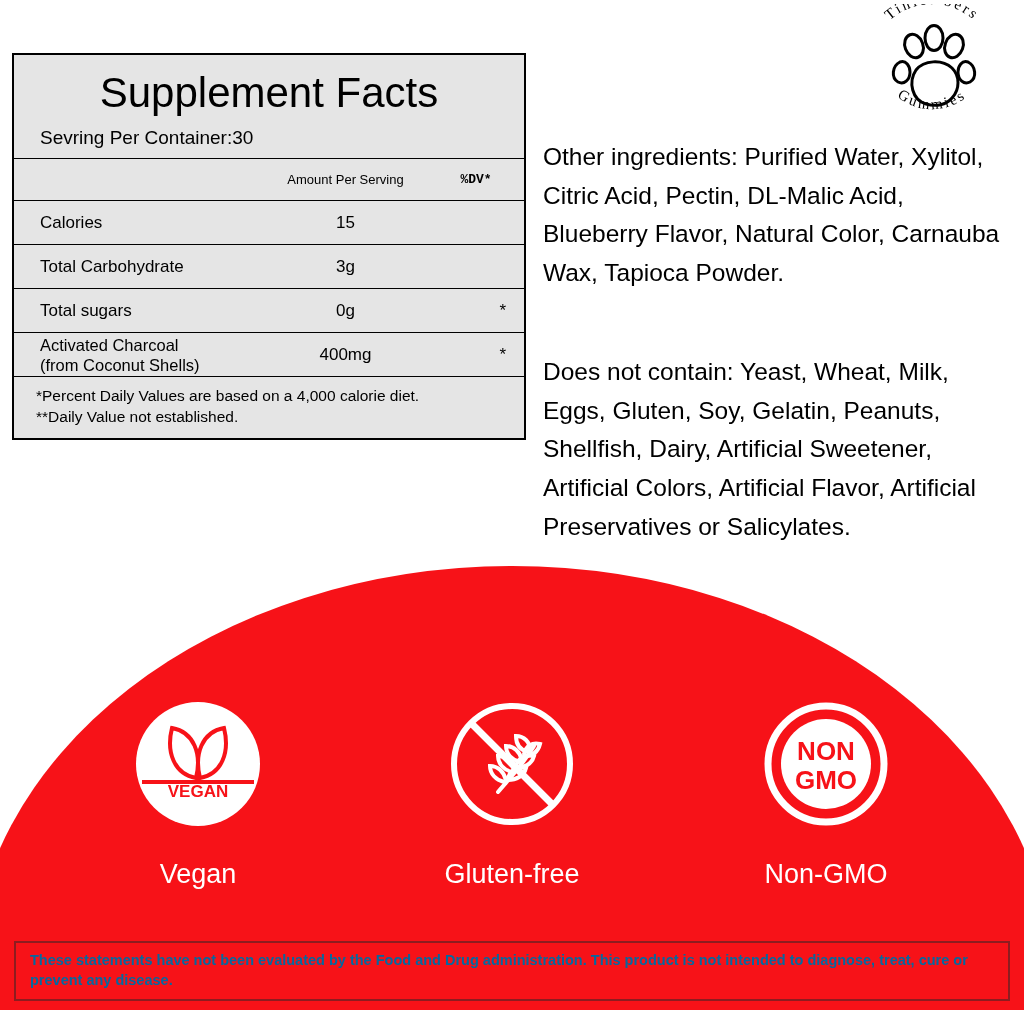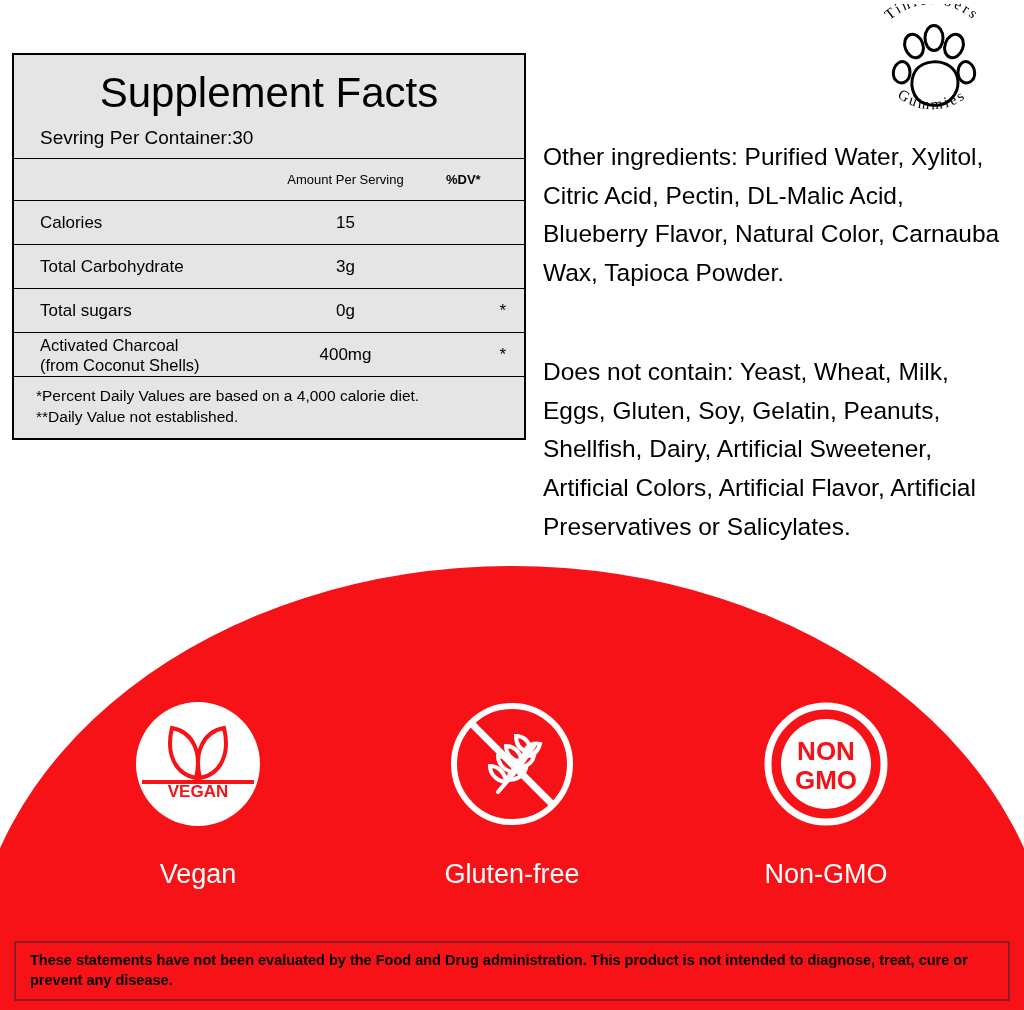--- a/index.html
+++ b/index.html
@@ -62,21 +62,21 @@
     flex: 0 0 auto;
     width: 60px;
     text-align: right;
     padding-right: 6px;
   }
   .sf-head-row {
     min-height: 42px;
     font-size: 13px;
   }
   .sf-head-row .c-amt { text-align: center; }
-  .sf-head-row .c-dv { font-weight: bold; text-align: left; }
+  .sf-head-row .c-dv { font-weight: bold; text-align: center; font-family: Liberation Mono, monospace; }
   .sf-two-line .c-name { line-height: 1.22; font-size: 16.5px; }
   .sf-foot {
     border-top: 1.5px solid #000;
     padding: 9px 10px 10px 22px;
     font-size: 15.5px;
     line-height: 1.35;
   }
 
   
   .other-ing {
@@ -146,21 +146,21 @@
 
   
   .disclaimer {
     position: absolute;
     left: 14px;
     top: 941px;
     width: 996px;
     box-sizing: border-box;
     border: 2px solid #8e1c20;
     padding: 7px 12px 8px 14px;
-    color: #000000;
+    color: #0369a1;
     font-size: 14.5px;
     font-weight: bold;
     line-height: 1.4;
     background: transparent;
   }
 </style>
 </head>
 <body>
 
 <div class="logo">

